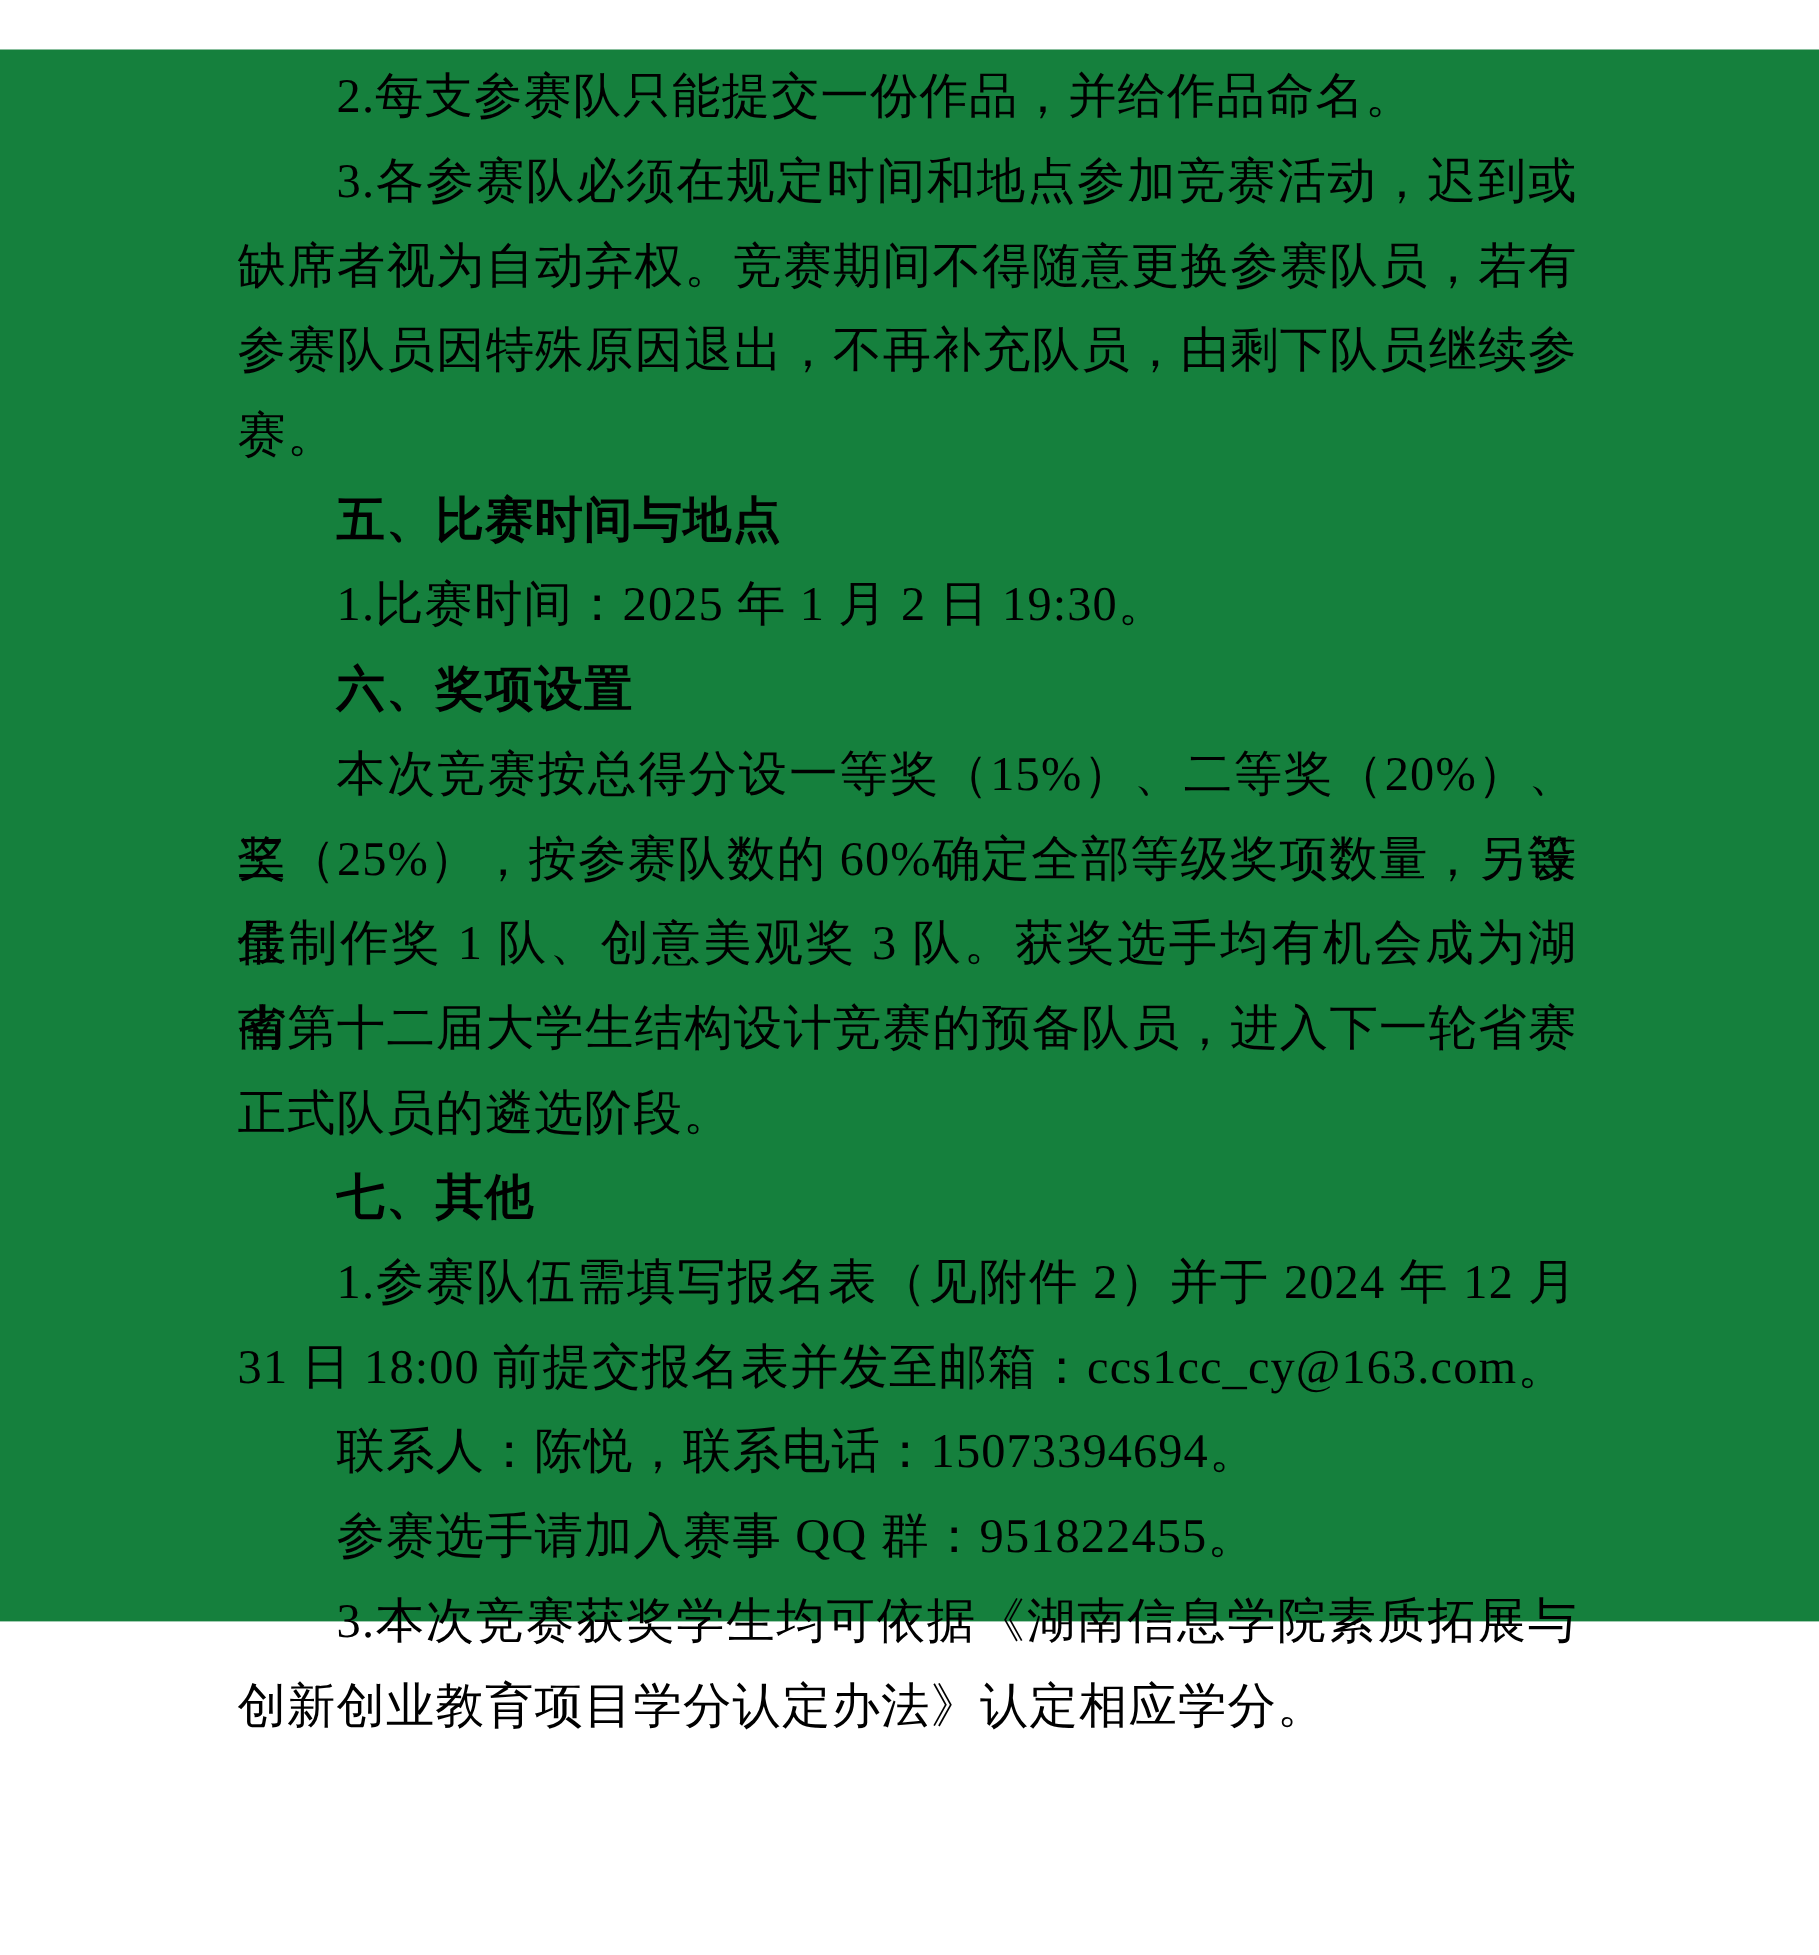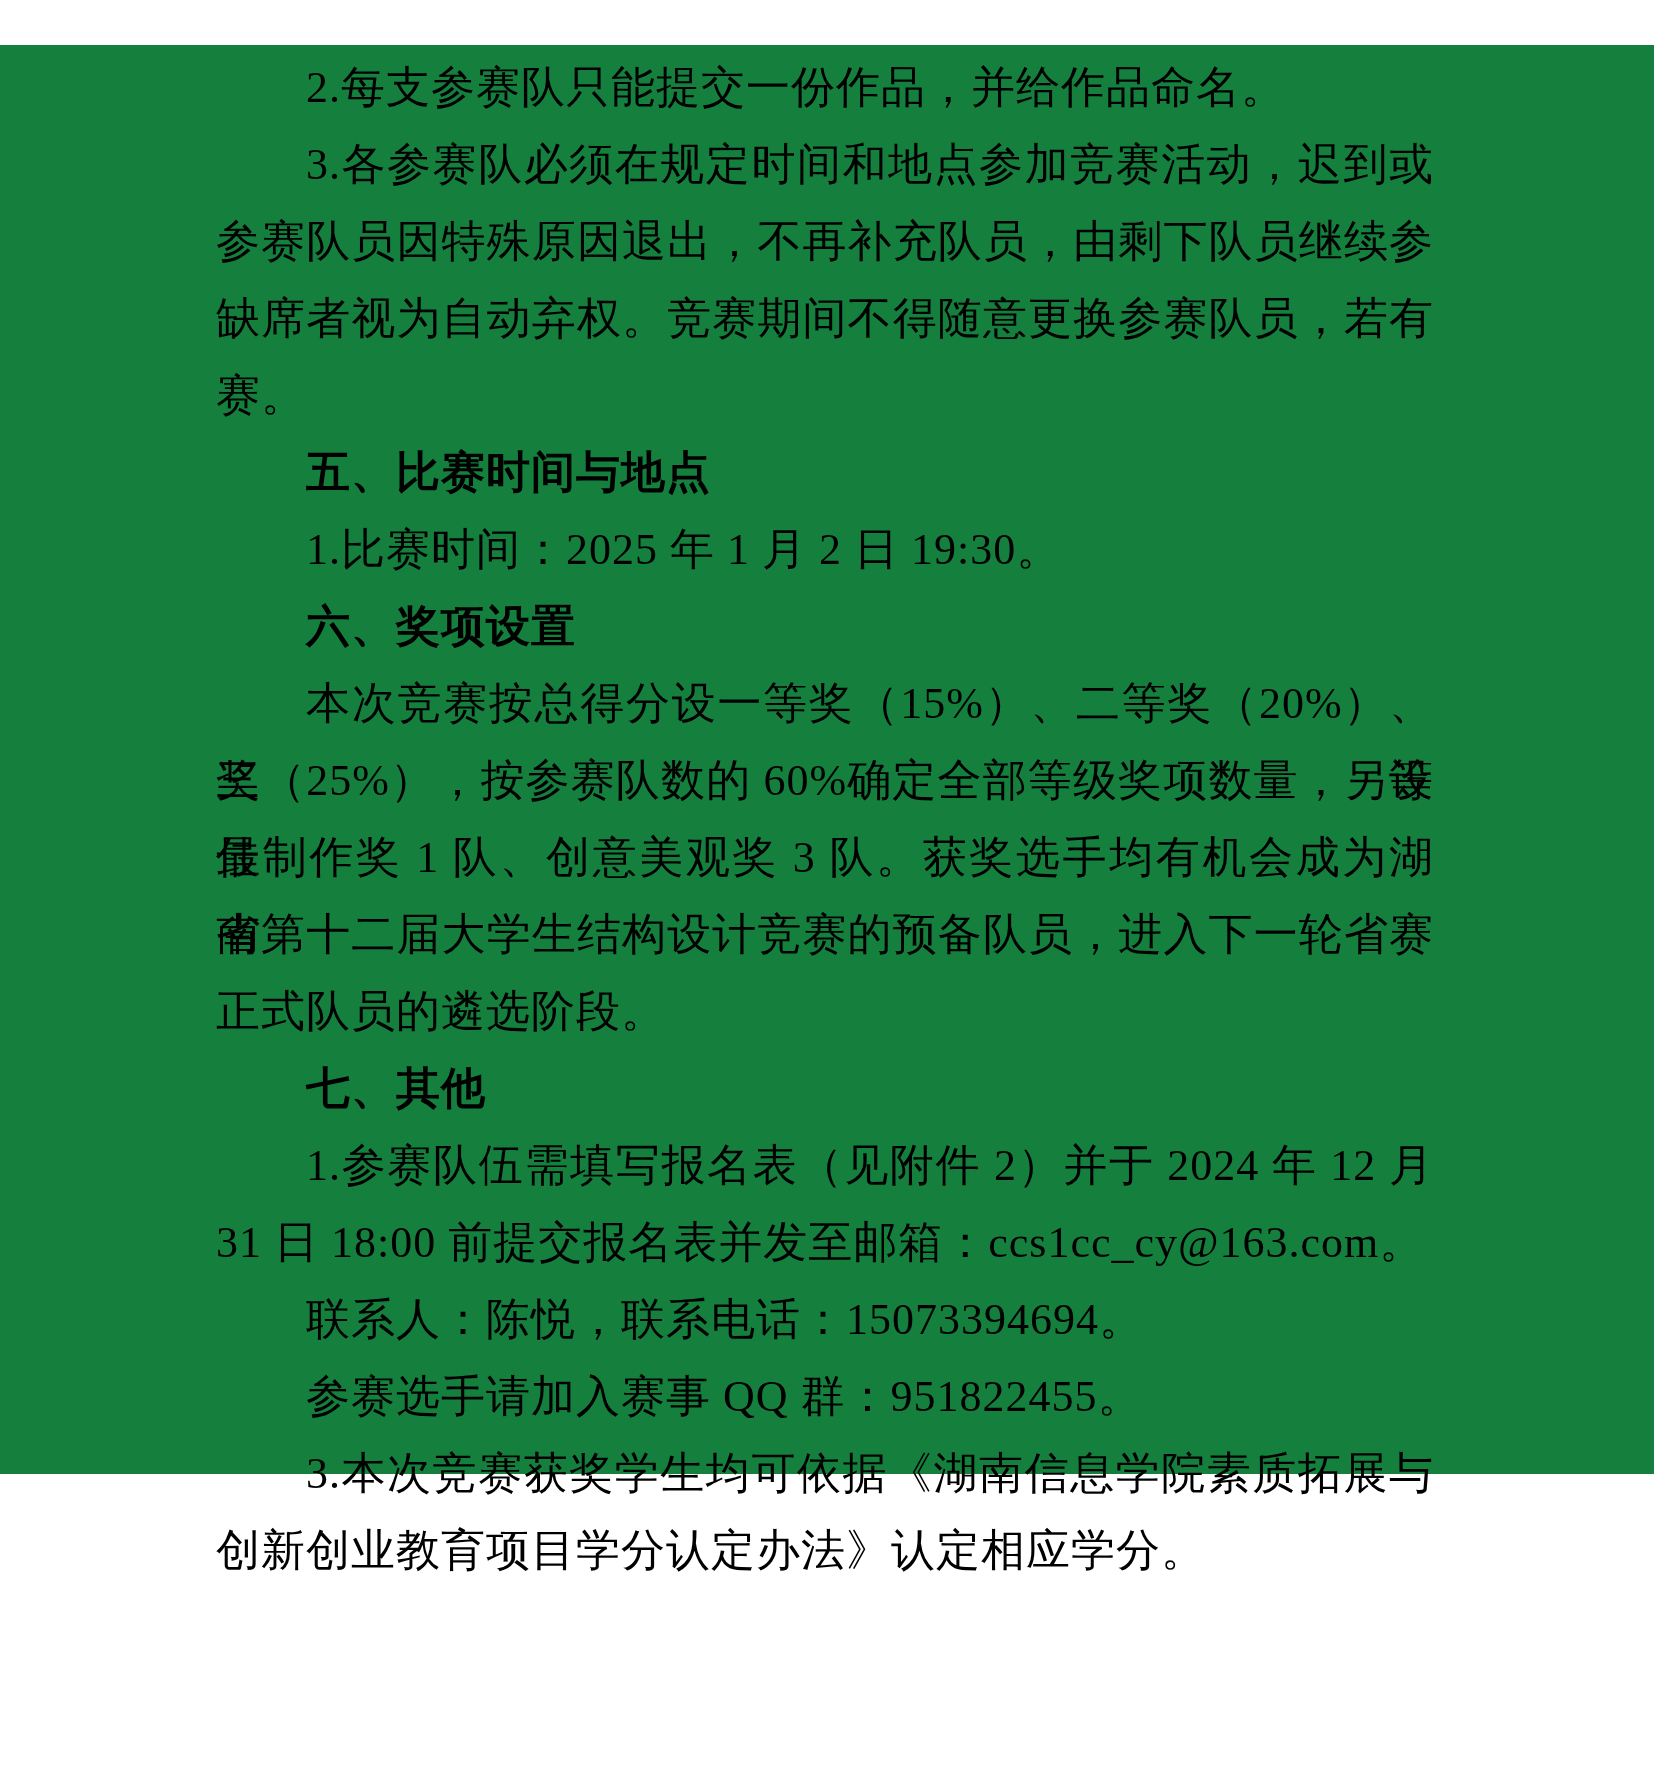--- a/index.html
+++ b/index.html
@@ -51,22 +51,22 @@
     font-weight: 700;
   }
 </style>
 </head>
 <body>
 
 <div class="page">
   <div class="doc">
       <div class="line indent">2.每支参赛队只能提交一份作品，并给作品命名。</div>
       <div class="line indent fill">3.各参赛队必须在规定时间和地点参加竞赛活动，迟到或</div>
+      <div class="line fill">缺席者视为自动弃权。竞赛期间不得随意更换参赛队员，若有</div>
       <div class="line fill">参赛队员因特殊原因退出，不再补充队员，由剩下队员继续参</div>
-      <div class="line fill">缺席者视为自动弃权。竞赛期间不得随意更换参赛队员，若有</div>
       <div class="line">赛。</div>
       <div class="line indent heading">五、比赛时间与地点</div>
       <div class="line indent">1.比赛时间：2025 年 1 月 2 日 19:30。</div>
       <div class="line indent heading">六、奖项设置</div>
       <div class="line indent fill">本次竞赛按总得分设一等奖（15%）、二等奖（20%）、三等</div>
       <div class="line fill">奖（25%），按参赛队数的 60%确定全部等级奖项数量，另设最</div>
       <div class="line fill">佳制作奖 1 队、创意美观奖 3 队。获奖选手均有机会成为湖南</div>
       <div class="line fill">省第十二届大学生结构设计竞赛的预备队员，进入下一轮省赛</div>
       <div class="line">正式队员的遴选阶段。</div>
       <div class="line indent heading">七、其他</div>

